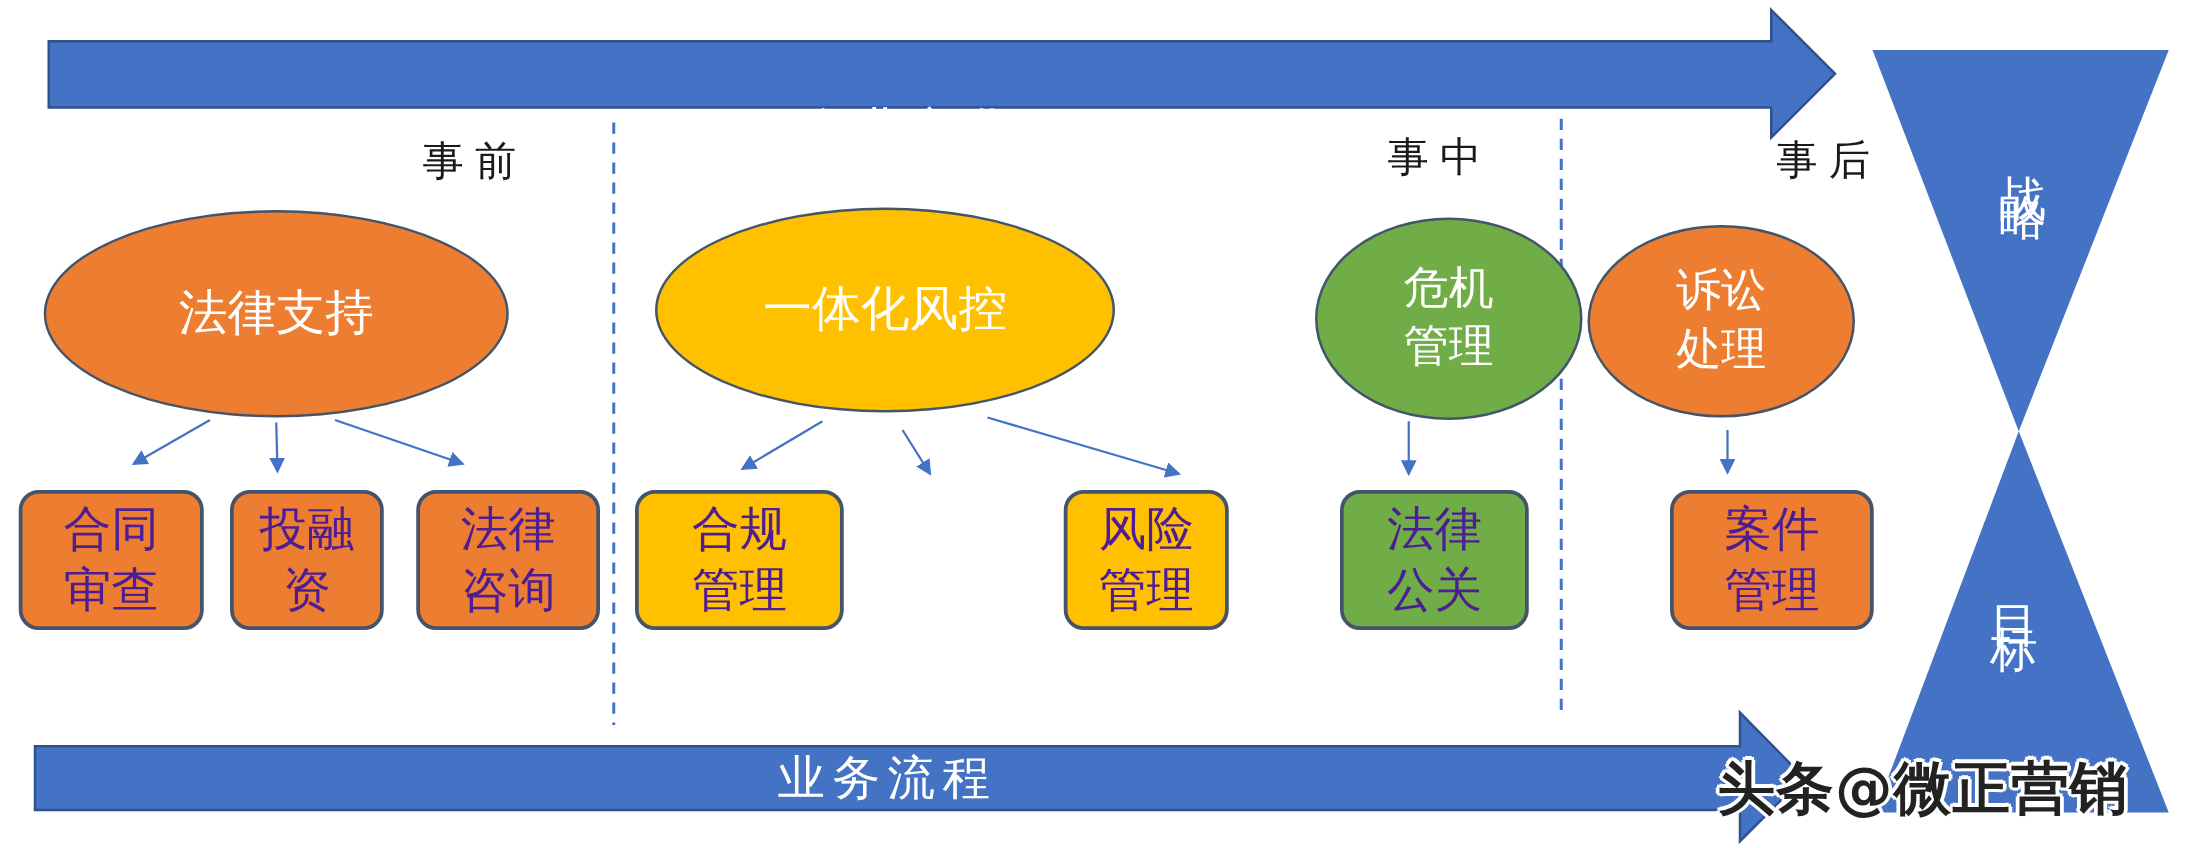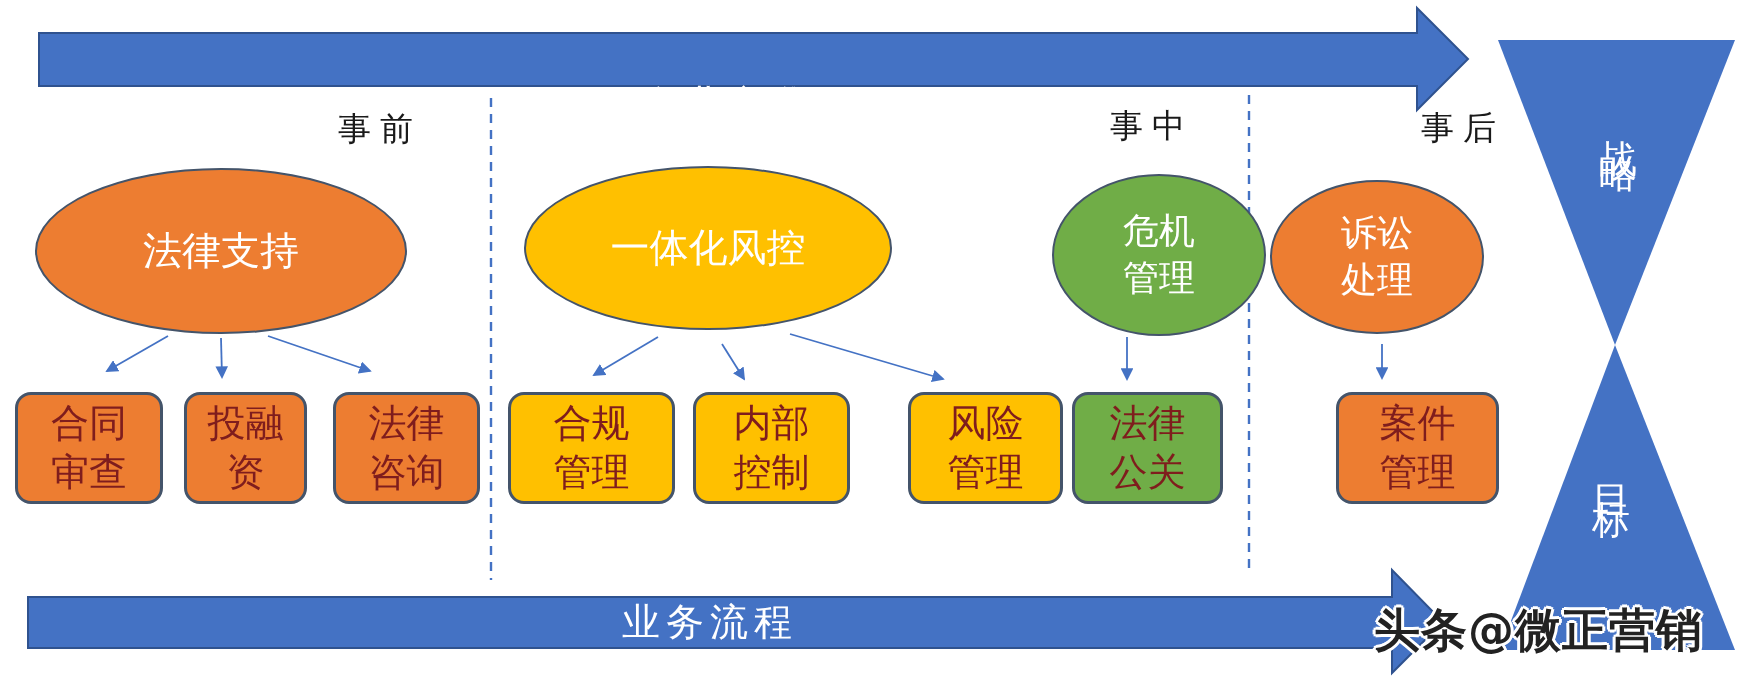--- a/index.html
+++ b/index.html
@@ -27,25 +27,25 @@
     color:#fff; white-space:pre-line; z-index:2; line-height:1.3;
   }
   .el-1{left:35px;  top:168px; width:368px; height:162px; background:var(--orange); font-size:39px;}
   .el-2{left:524px; top:166px; width:364px; height:160px; background:var(--yellow); font-size:39px;}
   .el-3{left:1052px;top:174px; width:210px; height:158px; background:var(--green);  font-size:36px;}
   .el-4{left:1270px;top:180px; width:210px; height:150px; background:var(--orange); font-size:36px;}
   .box{
     position:absolute; top:392px; height:112px; border-radius:16px;
     border:3px solid var(--shape_border); box-sizing:border-box;
     display:flex; align-items:center; justify-content:center; text-align:center;
-    color:#7f1d1d; white-space:pre-line; font-size:38px; line-height:1.3; z-index:2;
+    color:#4c1d95; white-space:pre-line; font-size:38px; line-height:1.3; z-index:2;
   }
   .bg-orange{background:var(--orange);} .bg-yellow{background:var(--yellow);} .bg-green{background:var(--green);}
   .bx-1{left:15px;  width:148px;} .bx-2{left:184px; width:123px;} .bx-3{left:333px; width:147px;}
-  .bx-4{left:508px; width:167px;} .bx-5{left:693px; width:157px;} .bx-6{left:908px; width:155px;}
+  .bx-4{left:508px; width:167px;} .bx-5{left:693px; width:157px;} .bx-6{left:851px; width:132px;}
   .bx-7{left:1072px;width:151px;} .bx-8{left:1336px;width:163px;}
   .vlabel{
     position:absolute; writing-mode:vertical-rl; text-orientation:upright;
     color:#fff; font-size:38px; letter-spacing:16px; z-index:3;
   }
   .v-strategy{left:1592px; top:110px;}
   .v-goal{left:1585px; top:455px;}
   .watermark{
     position:absolute; right:52px; top:600px; z-index:5;
     font-size:46px; font-weight:800; color:#222; letter-spacing:1px;
@@ -109,22 +109,20 @@
 处理</div>
 
   <div class="box bg-orange bx-1">合同
 审查</div>
   <div class="box bg-orange bx-2">投融
 资</div>
   <div class="box bg-orange bx-3">法律
 咨询</div>
   <div class="box bg-yellow bx-4">合规
 管理</div>
-  <div class="box bg-yellow bx-5">内部
-控制</div>
   <div class="box bg-yellow bx-6">风险
 管理</div>
   <div class="box bg-green  bx-7">法律
 公关</div>
   <div class="box bg-orange bx-8">案件
 管理</div>
 
   <div class="vlabel v-strategy">战略</div>
   <div class="vlabel v-goal">目标</div>
 

